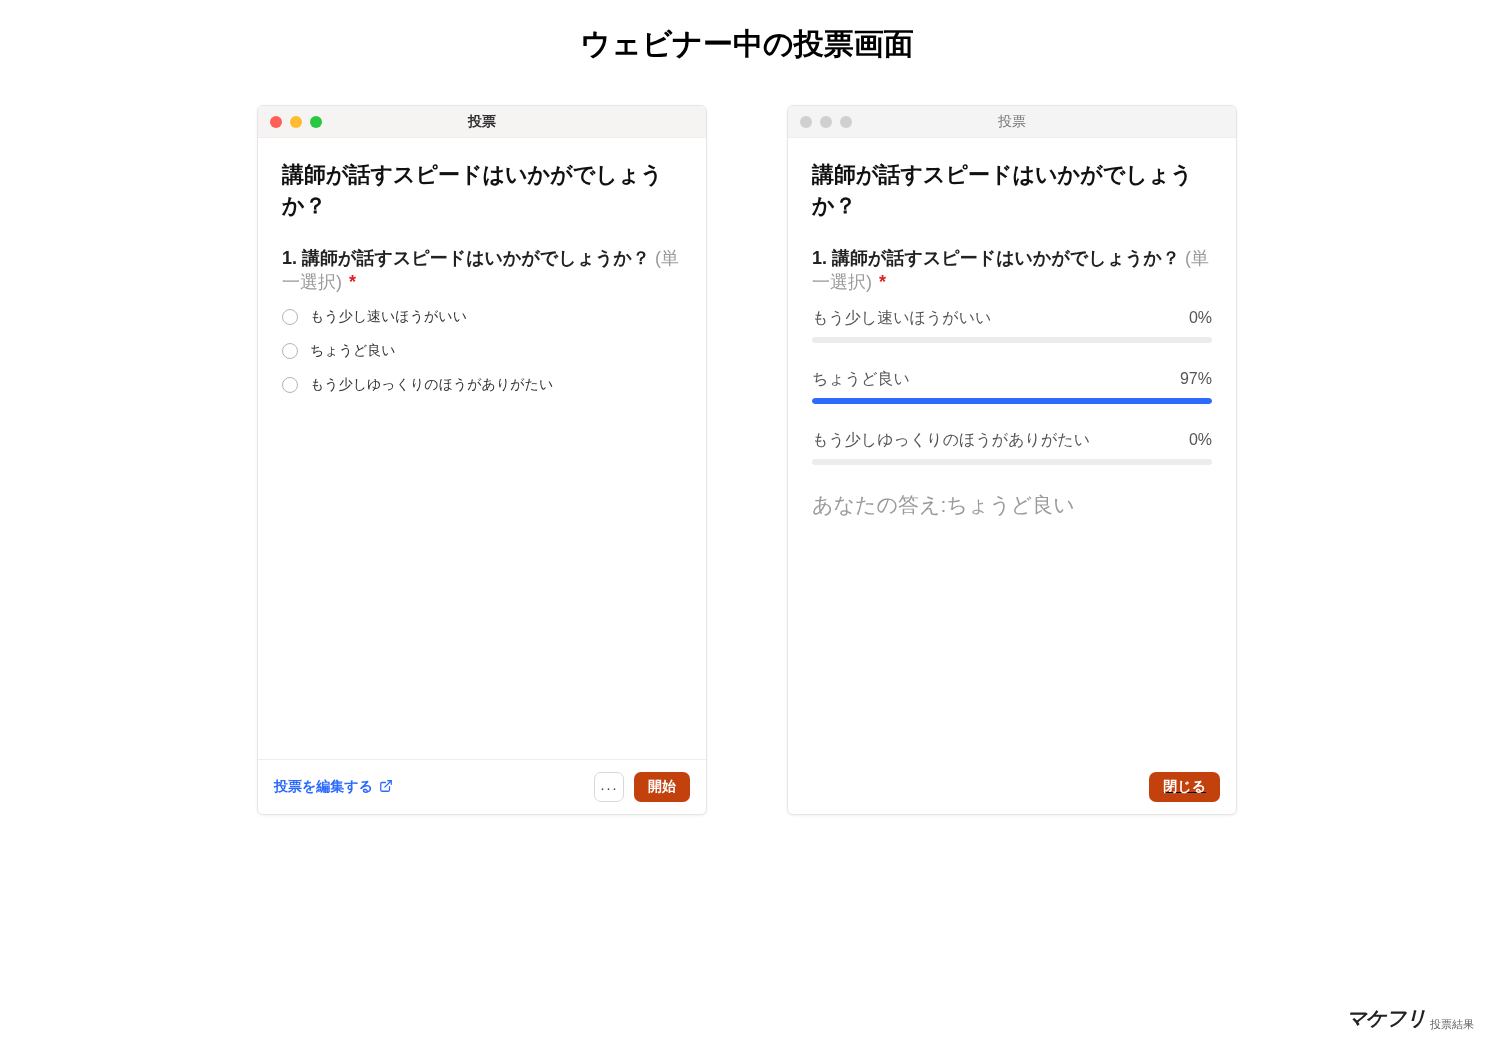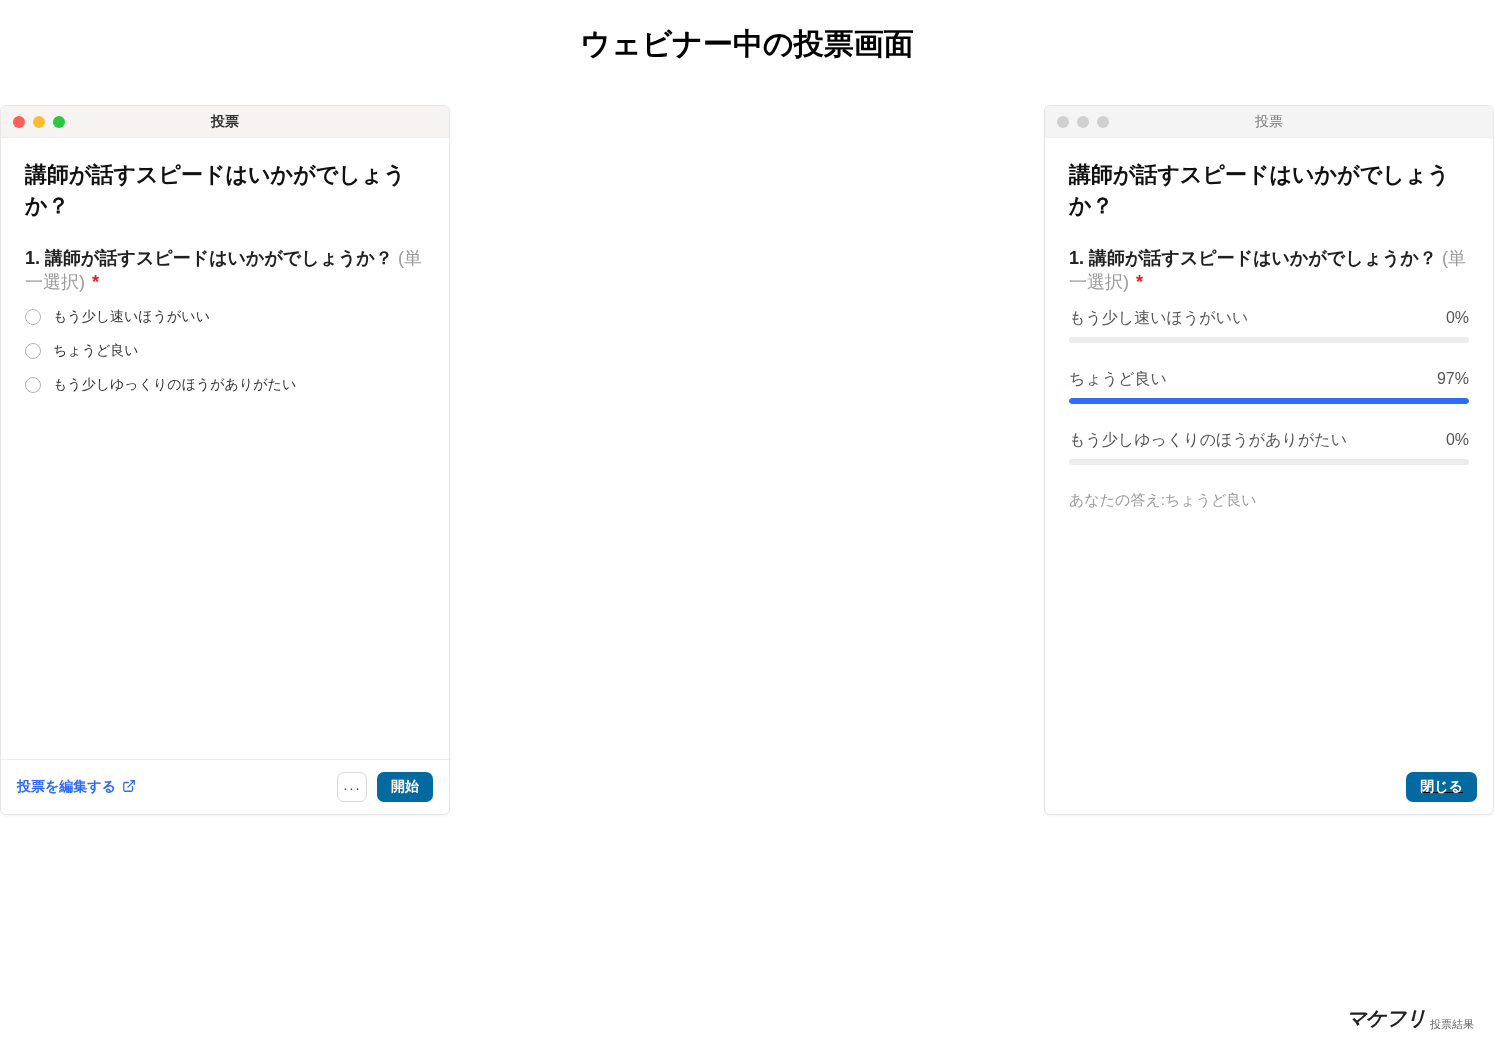--- a/index.html
+++ b/index.html
@@ -12,21 +12,21 @@
   }
   .page-title {
     text-align: center;
     font-size: 30px;
     font-weight: 700;
     color: #000;
     padding-top: 24px;
   }
   .windows-row {
     display: flex;
-    justify-content: space-between;
+    justify-content: center;
     gap: 80px;
     margin-top: 40px;
   }
   .window {
     width: 450px;
     height: 710px;
     background: #ffffff;
     border: 1px solid #e6e6e6;
     border-radius: 6px;
     box-shadow: 0 1px 3px rgba(0,0,0,0.06);
@@ -125,21 +125,21 @@
     background: #ececec;
     border-radius: 3px;
     overflow: hidden;
   }
   .result-fill {
     height: 100%;
     background: #2d6bff;
     border-radius: 3px;
   }
   .your-answer {
-    font-size: 15px;
+    font-size: 21px;
     color: #9a9a9a;
     margin-top: 6px;
   }
   .footer {
     border-top: 1px solid #eee;
     padding: 12px 16px;
     display: flex;
     align-items: center;
     justify-content: space-between;
   }
@@ -165,21 +165,21 @@
     background: #fff;
     display: flex;
     align-items: center;
     justify-content: center;
     font-size: 15px;
     color: #444;
     cursor: pointer;
     letter-spacing: 1px;
   }
   .primary-btn {
-    background: #0369a1;
+    background: #c2410c;
     color: #fff;
     border: none;
     border-radius: 7px;
     font-size: 14px;
     font-weight: 600;
     padding: 6px 14px;
     cursor: pointer;
   }
   .brand {
     position: absolute;

